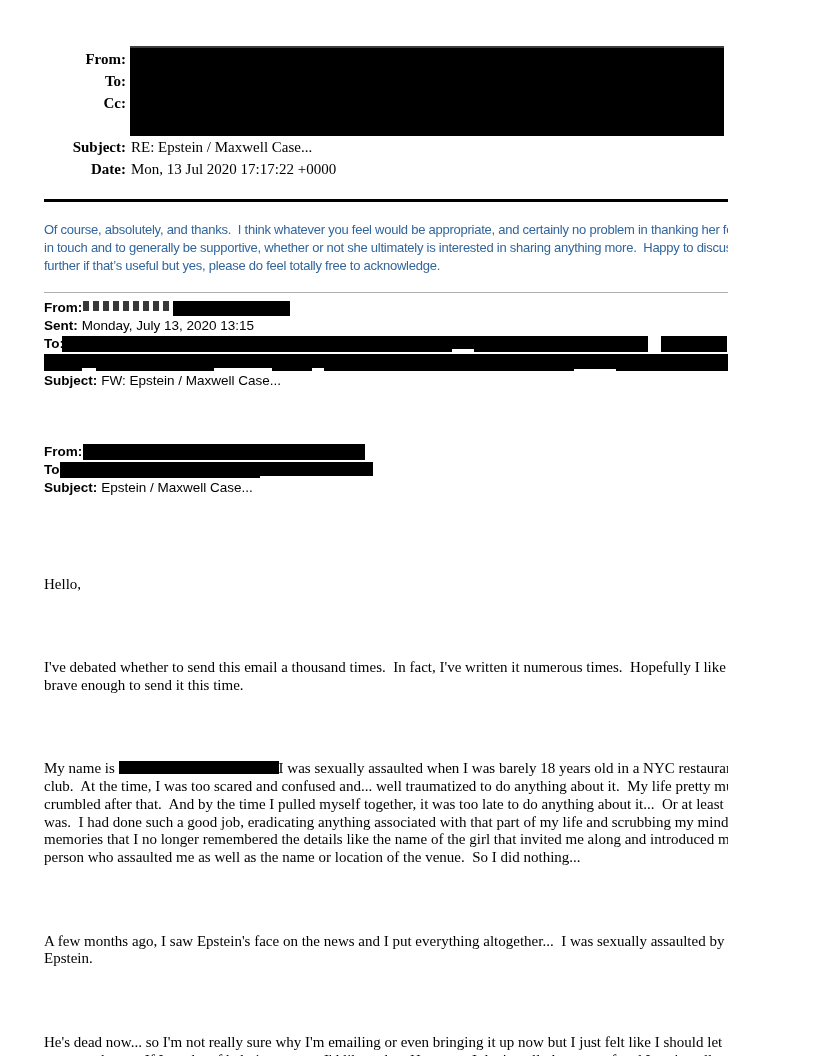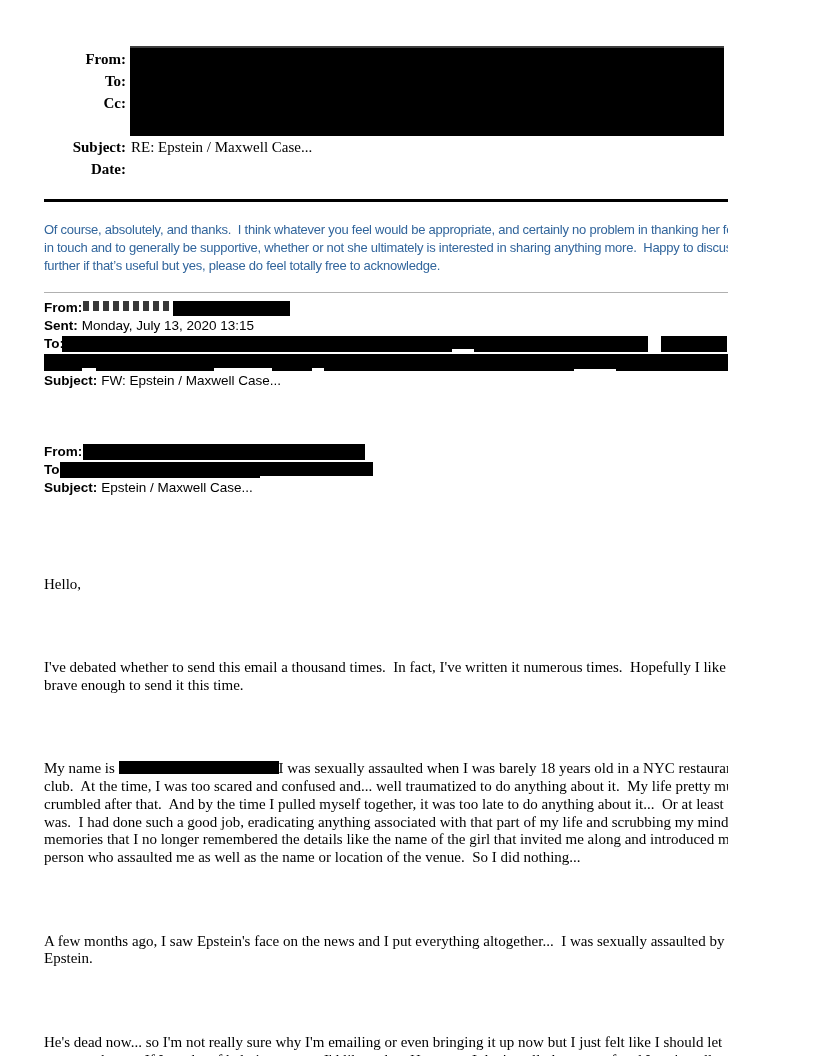--- a/index.html
+++ b/index.html
@@ -90,20 +90,21 @@
     <div class="hdr1-row">
       <span class="hdr1-label"></span>
       <span class="hdr1-value">&lt;</span>
     </div>
     <div class="hdr1-row">
       <span class="hdr1-label">Subject:</span>
       <span class="hdr1-value">RE: Epstein / Maxwell Case...</span>
     </div>
     <div class="hdr1-row">
       <span class="hdr1-label">Date:</span>
+      <span class="hdr1-value">Mon, 13 Jul 2020 17:17:22 +0000</span>
     </div>
   </div>
   <div class="big-redaction"></div>
 
   <div class="rule-heavy"></div>
 
   <div class="blue-para first">Of course, absolutely, and thanks.  I think whatever you feel would be appropriate, and certainly no problem in thanking her for being in touch and to generally be supportive, whether or not she ultimately is interested in sharing anything more.  Happy to discuss further if that’s useful but yes, please do feel totally free to acknowledge.</div>
 
   <div class="rule-thin"></div>
 

